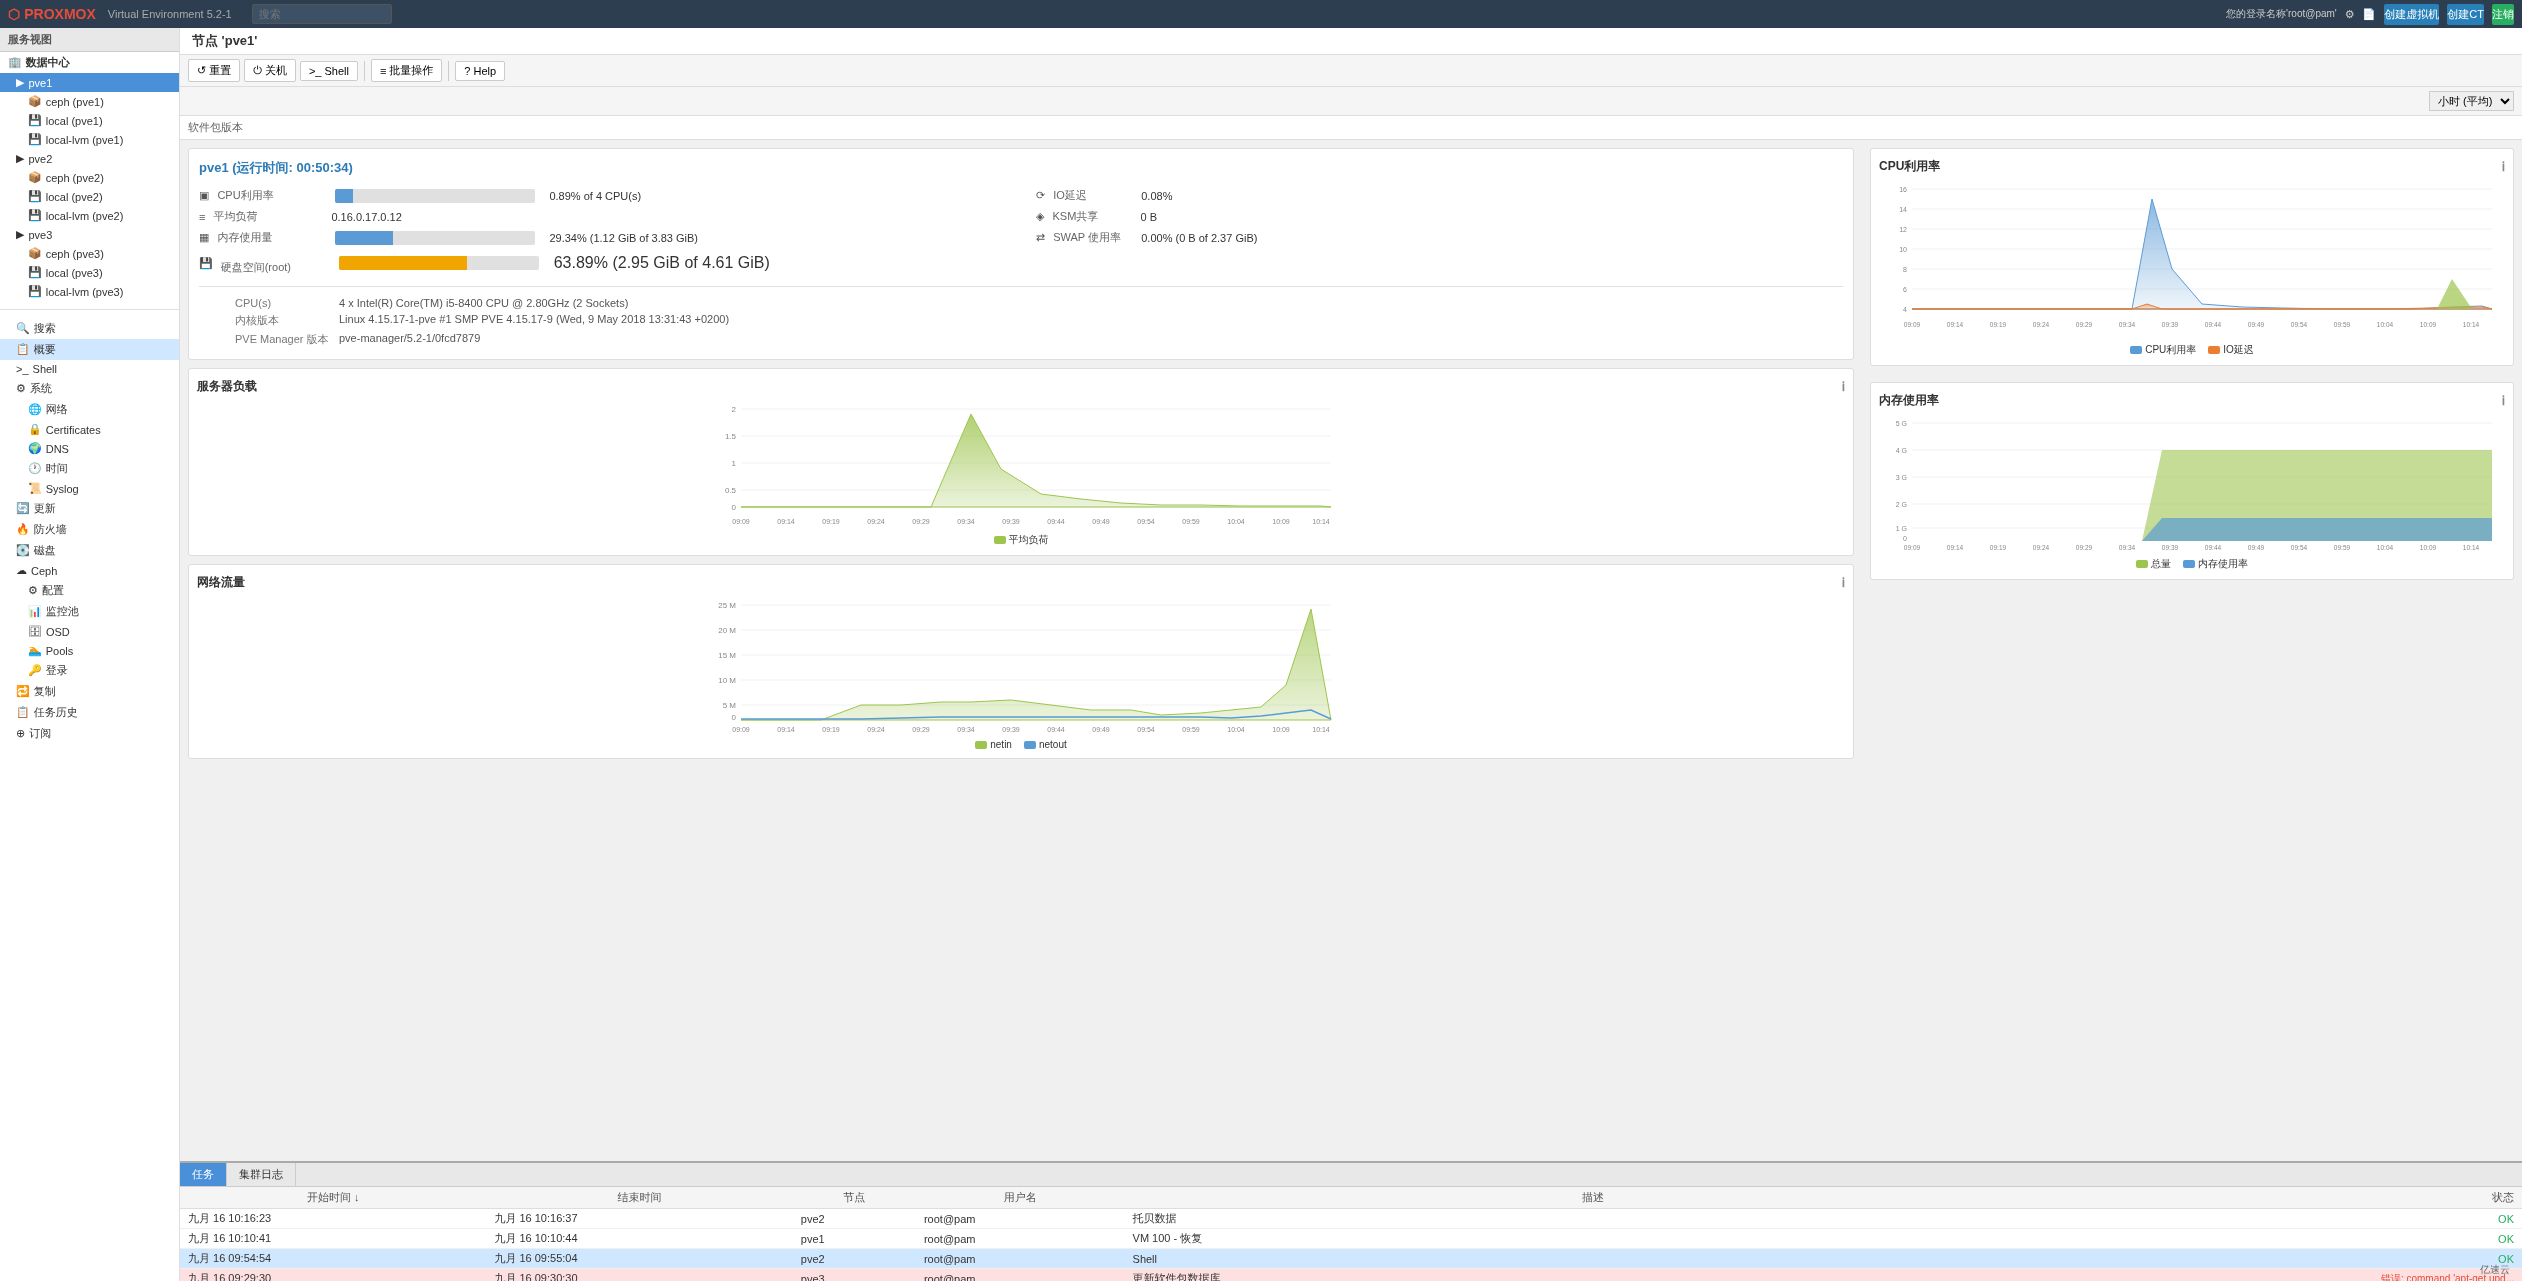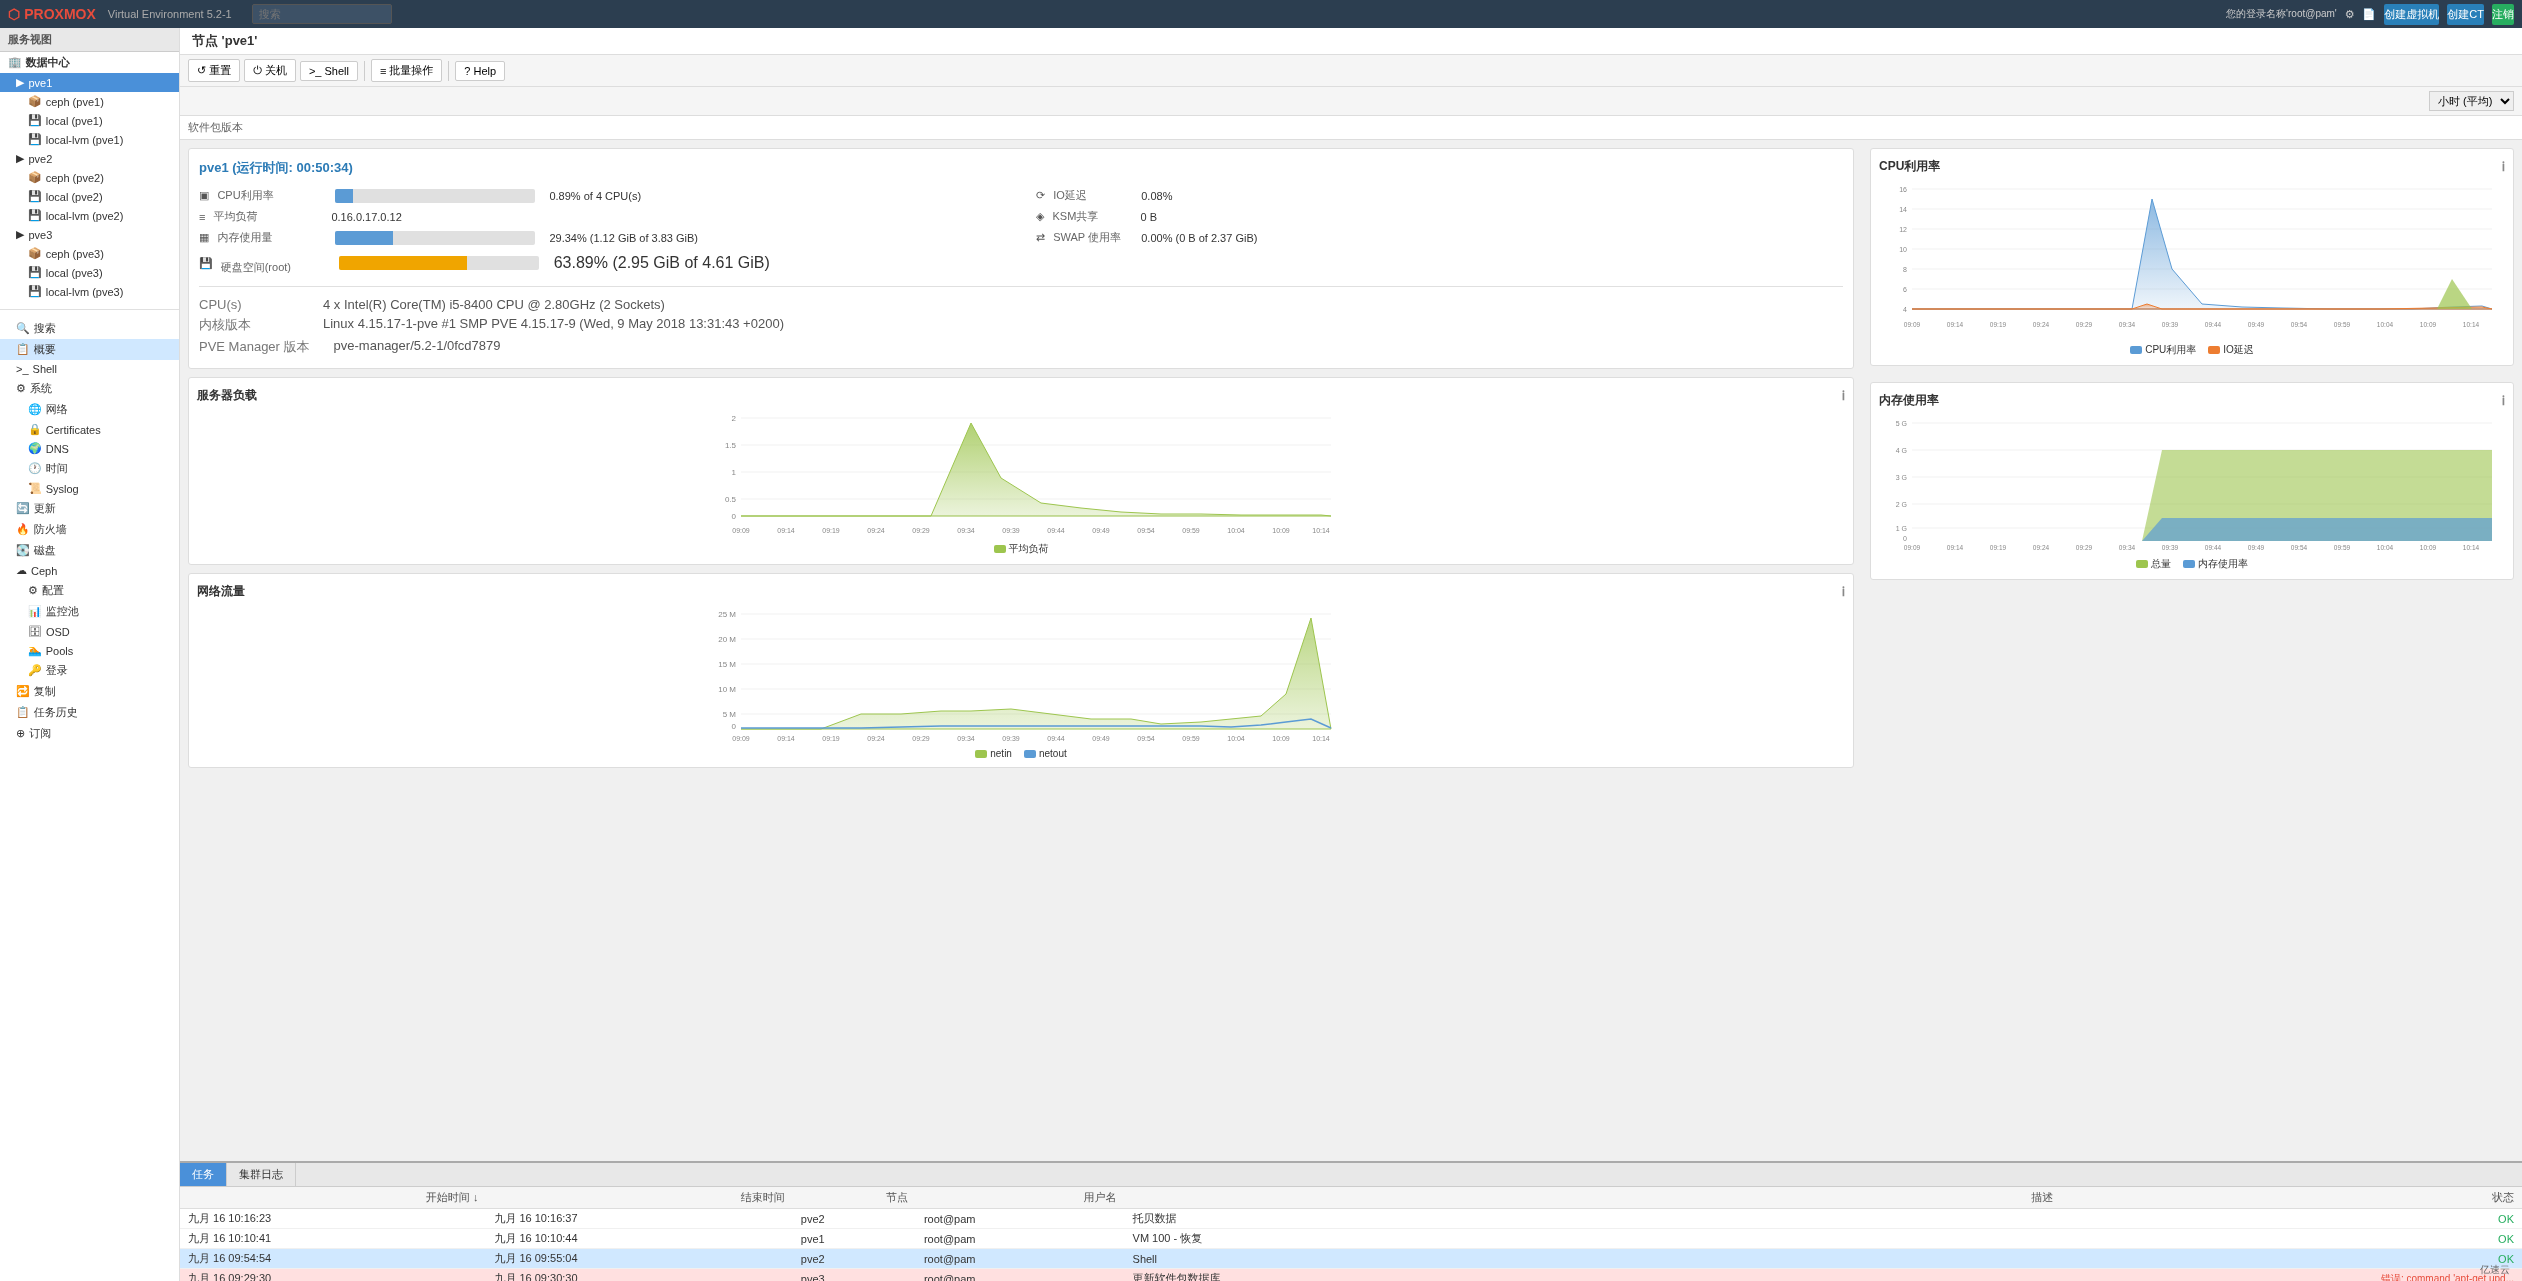--- a/index.html
+++ b/index.html
@@ -42,40 +42,40 @@
     
     
     .summary-header { font-size: 13px; font-weight: bold; color: #2c7bb6; margin-bottom: 8px; }
     .summary-row { display: flex; align-items: center; gap: 8px; padding: 3px 0; font-size: 11px; }
     .progress-bar-container { width: 200px; height: 14px; background: #e0e0e0; border-radius: 2px; overflow: hidden; }
     .progress-bar { height: 100%; background: #f0a500; }
     .progress-bar.blue { background: #5b9bd5; }
     
     .divider { border: none; border-top: 1px solid #e0e0e0; margin: 8px 0; }
     
-    .info-row { font-size: 13px; padding: 2px 0; color: #555; display: flex; gap: 24px; }
+    .info-row { font-size: 11px; padding: 2px 0; color: #555; display: flex; gap: 4px; margin-left: 36px; }
     .info-label { min-width: 100px; color: #777; }
     
     
     .chart-container { background: #fff; border: 1px solid #ddd; border-radius: 3px; margin-bottom: 8px; padding: 8px; }
     .chart-title { font-size: 12px; font-weight: bold; margin-bottom: 4px; display: flex; justify-content: space-between; align-items: center; }
     .chart-area { position: relative; }
     svg.chart { width: 100%; display: block; }
     .chart-legend { display: flex; gap: 12px; justify-content: center; font-size: 10px; margin-top: 4px; }
     .legend-item { display: flex; align-items: center; gap: 3px; }
     .legend-dot { width: 12px; height: 8px; border-radius: 2px; }
     
     
     .bottom-panel { height: 120px; border-top: 2px solid #aaa; background: #fff; display: flex; flex-direction: column; }
     .bottom-tabs { display: flex; background: #e8e8e8; border-bottom: 1px solid #ccc; }
     .bottom-tab { padding: 4px 12px; font-size: 11px; cursor: pointer; border-right: 1px solid #ccc; }
     .bottom-tab.active { background: #4a90d9; color: white; }
     .bottom-table { flex: 1; overflow-y: auto; }
     table { width: 100%; border-collapse: collapse; font-size: 11px; }
-    th { background: #f5f5f5; padding: 3px 8px; text-align: right; border-bottom: 1px solid #ddd; font-weight: normal; color: #555; position: sticky; top: 0; white-space: nowrap; }
+    th { background: #f5f5f5; padding: 3px 8px; text-align: center; border-bottom: 1px solid #ddd; font-weight: normal; color: #555; position: sticky; top: 0; white-space: nowrap; }
     td { padding: 2px 8px; border-bottom: 1px solid #f0f0f0; white-space: nowrap; }
     tr.error-row { background: #ffe0e0; }
     tr.selected-row { background: #d0e8ff; }
     .status-ok { color: #27ae60; }
     .status-error { color: #e74c3c; font-size: 10px; }
     
     
     ::-webkit-scrollbar { width: 8px; height: 8px; }
     ::-webkit-scrollbar-track { background: #f0f0f0; }
     ::-webkit-scrollbar-thumb { background: #bbb; border-radius: 4px; }

